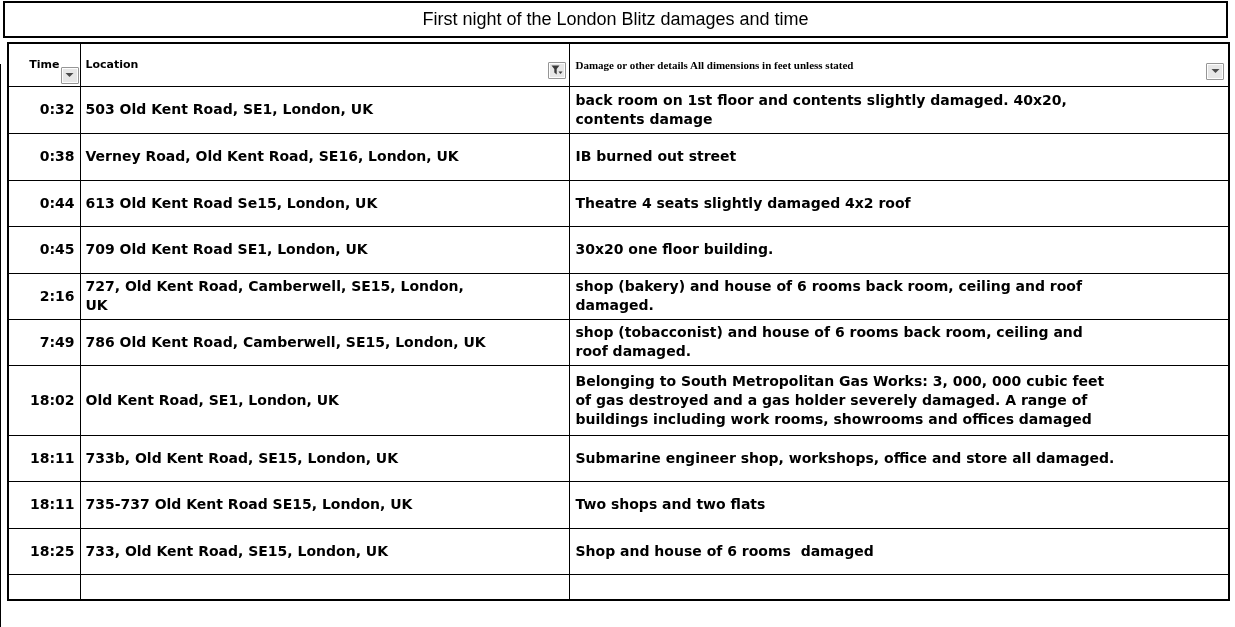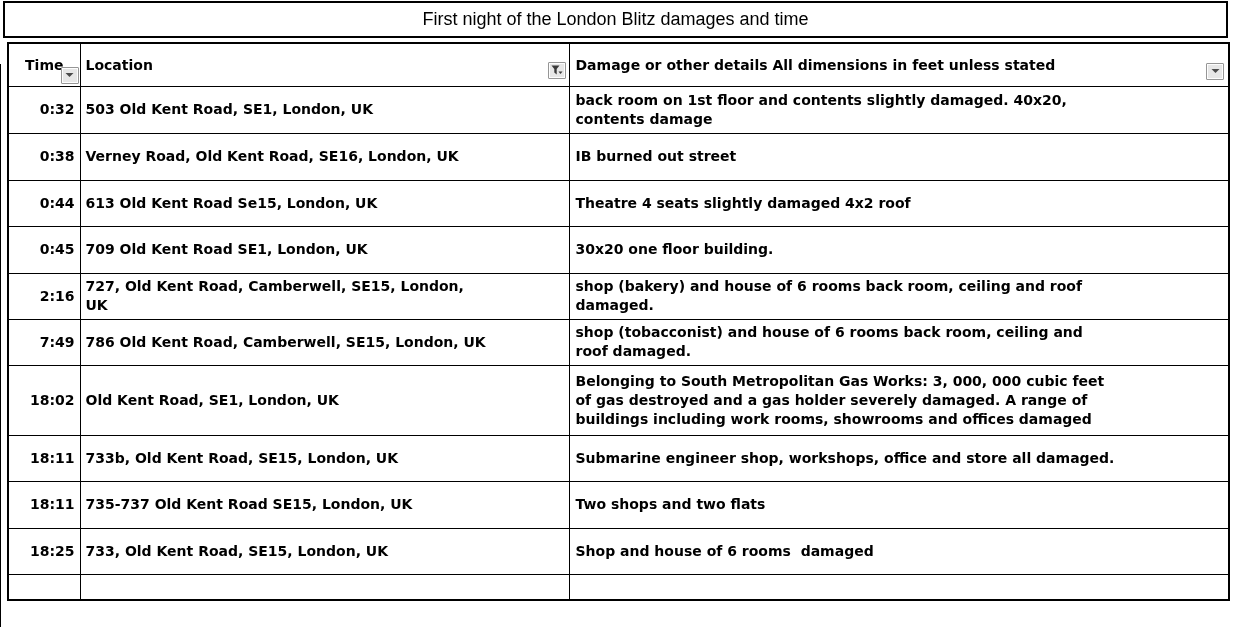--- a/index.html
+++ b/index.html
@@ -37,25 +37,25 @@
   col.c-loc{width:489px;}
   col.c-dmg{width:660px;}
 
   th,td{
     border:1.5px solid #000;box-sizing:border-box;
     vertical-align:middle;padding:0;overflow:hidden;
   }
 
   th{
     position:relative;height:43px;text-align:left;
-    font-weight:bold;font-size:14px;line-height:18px;margin-left:26px;
+    font-weight:bold;font-size:11px;line-height:18px;margin-left:26px;
   }
   th.h-time{text-align:center;}
   th.h-loc{padding-left:5px;}
-  th.h-dmg{padding-left:6px;padding-right:41px;}
+  th.h-dmg{padding-left:6px;padding-right:41px;font-family:Liberation Serif, serif;}
 
   td{font-weight:bold;font-size:14px;line-height:19px;}
   td.time{text-align:right;padding-right:5px;white-space:nowrap;}
   td.loc{text-align:left;padding-left:5px;padding-right:2px;white-space:pre-wrap;}
   td.dmg{text-align:left;padding-left:6px;padding-right:4px;white-space:pre-wrap;}
 
   
   .filter-btn{
     position:absolute;width:18px;height:17px;padding:0;margin:0;
     background:#e7e7e7;border:1px solid #969696;border-radius:1px;

